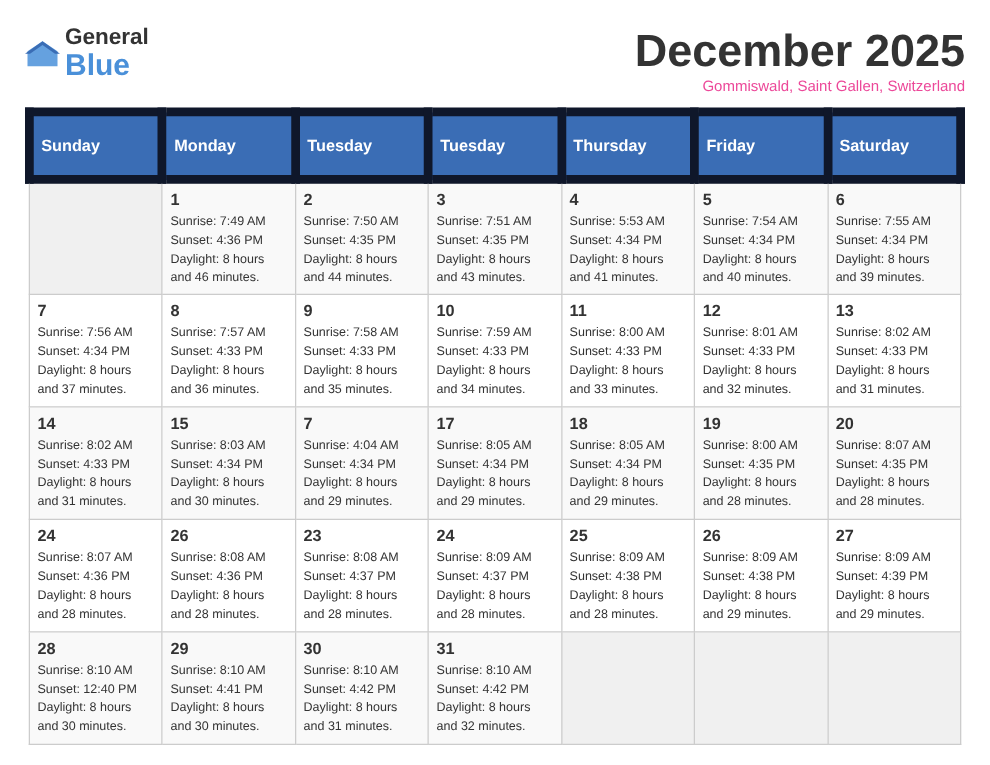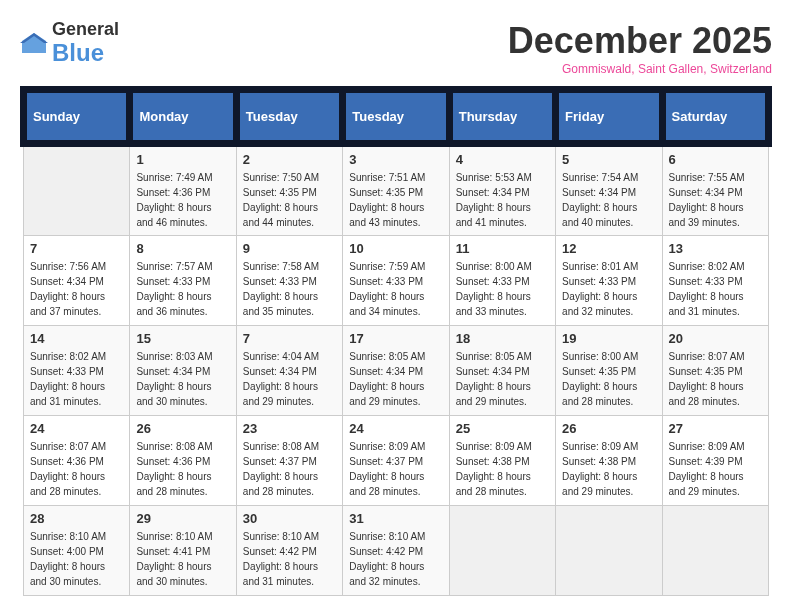--- a/index.html
+++ b/index.html
@@ -347,21 +347,21 @@
           <span>Sunset: 4:39 PM</span><br>
           <span>Daylight: 8 hours and 29 minutes.</span>
         </div>
         </td>
       </tr>
       <tr>
         <td>
           <span class="day-number">28</span>
         <div class="cell-content">
           <span>Sunrise: 8:10 AM</span><br>
-          <span>Sunset: 4:00 PM</span><br>
+          <span>Sunset: 12:40 PM</span><br>
           <span>Daylight: 8 hours and 30 minutes.</span>
         </div>
         </td>
         <td>
           <span class="day-number">29</span>
         <div class="cell-content">
           <span>Sunrise: 8:10 AM</span><br>
           <span>Sunset: 4:41 PM</span><br>
           <span>Daylight: 8 hours and 30 minutes.</span>
         </div>

